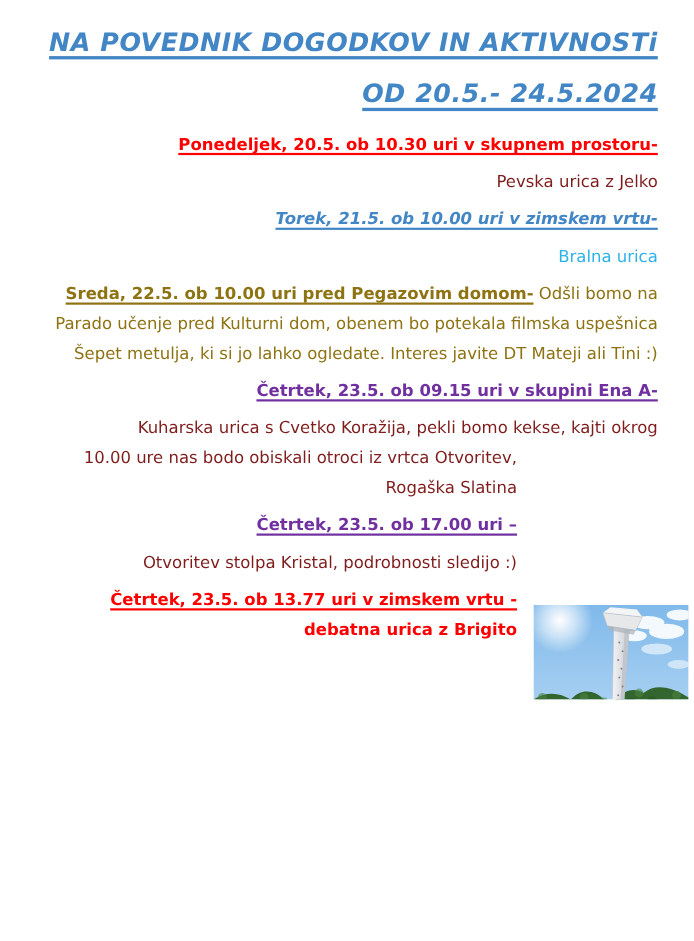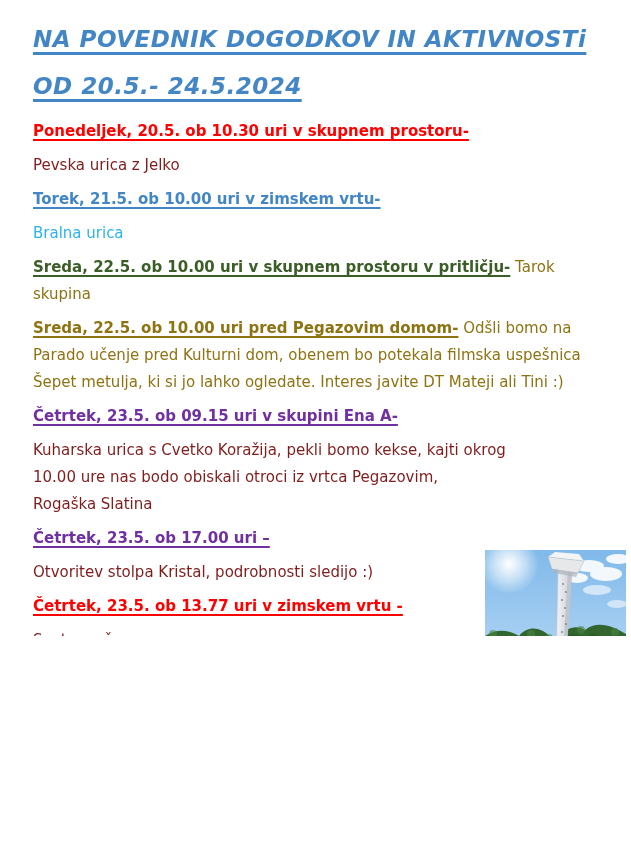--- a/index.html
+++ b/index.html
@@ -3,21 +3,21 @@
 <meta charset="utf-8">
 <style>
   html,body{margin:0;padding:0;background:#ffffff;}
   .page{
     position:relative;
     width:631px;height:636px;
     box-sizing:border-box;
     padding:24px 33px 0;
     background:#ffffff;
     font-family:"DejaVu Sans", sans-serif;
-    text-align:left;
+    text-align:right;
     overflow:hidden;
   }
   .title{
     font-size:23px;
     font-weight:bold;
     font-style:italic;
     color:#4286c5;
     text-decoration:underline;
     text-decoration-thickness:2.5px;
     text-underline-offset:5px;
@@ -29,21 +29,21 @@
     font-size:15px;
     line-height:27px;
     margin:7px 0;
   }
   .b{font-weight:bold;}
   .u{text-decoration:underline;text-decoration-thickness:2px;text-underline-offset:3px;}
   .blockline{display:block;}
   .narrow{padding-right:128px;}
   .t-red{color:#fe0000;}
   .t-green{color:#7f1d1d;}
-  .t-blue{color:#4286c5;}
+  .t-blue{color:#4286c5;font-style:italic;}
   .t-cyan{color:#2db3ea;}
   .t-dgreen{color:#3b5e27;}
   .t-gold{color:#8e7313;}
   .t-purple{color:#7030a0;}
   .t-navy{color:#23587e;}
   .photo{
     position:absolute;
     left:485px;top:550px;
     width:141px;height:163px;
   }
@@ -72,47 +72,44 @@
   </p>
 
 
   <p class="entry">
     <span class="b u t-blue">Torek, 21.5. ob 10.00 uri v zimskem vrtu-</span>
   </p>
   <p class="entry">
     <span class="t-cyan">Bralna urica</span>
   </p>
 
-  <p class="entry">
-    <span class="b u t-dgreen">Sreda, 22.5. ob 10.00 uri v skupnem prostoru v pritličju-</span><span class="t-gold"> Tarok</span>
-    <span class="blockline t-gold">skupina</span>
-  </p>
 
   <p class="entry">
     <span class="b u t-gold">Sreda, 22.5. ob 10.00 uri pred Pegazovim domom-</span><span class="t-gold"> Odšli bomo na Parado učenje pred Kulturni dom, obenem bo potekala filmska uspešnica Šepet metulja, ki si jo lahko ogledate. Interes javite DT Mateji ali Tini :)</span>
   </p>
 
   <p class="entry">
     <span class="b u t-purple">Četrtek, 23.5. ob 09.15 uri v skupini Ena A-</span>
   </p>
   <p class="entry">
     <span class="blockline t-green">Kuharska urica s Cvetko Koražija, pekli bomo kekse, kajti okrog</span>
-    <span class="blockline narrow t-green">10.00 ure nas bodo obiskali otroci iz vrtca Pegazovim,</span>
+    <span class="blockline narrow t-green">10.00 ure nas bodo obiskali otroci iz vrtca Otvoritev,</span>
     <span class="blockline narrow t-green">Rogaška Slatina</span>
   </p>
 
   <p class="entry narrow">
     <span class="b u t-purple">Četrtek, 23.5. ob 17.00 uri –</span>
   </p>
   <p class="entry narrow">
     <span class="t-green">Otvoritev stolpa Kristal, podrobnosti sledijo :)</span>
   </p>
 
   <p class="entry narrow">
     <span class="b u t-red">Četrtek, 23.5. ob 13.77 uri v zimskem vrtu -</span>
+    <span class="blockline b t-red">debatna urica z Brigito</span>
   </p>
 
   <p class="entry">
     <span class="t-green">Sveta maša</span>
   </p>
 
   <p class="footer">Delovna terapija, maj 2023</p>
 
   <div class="photo">
     <svg viewBox="0 0 141 163" xmlns="http://www.w3.org/2000/svg">

